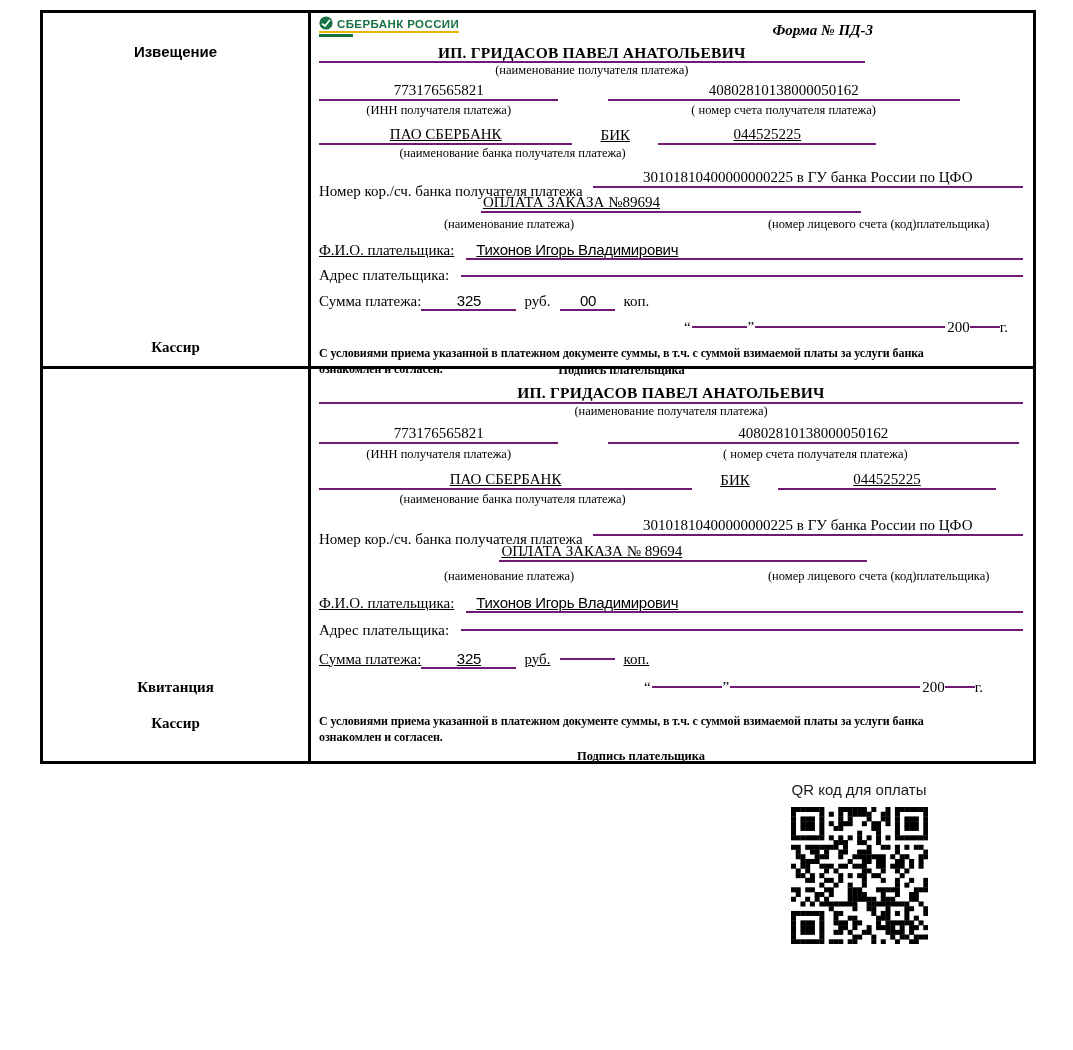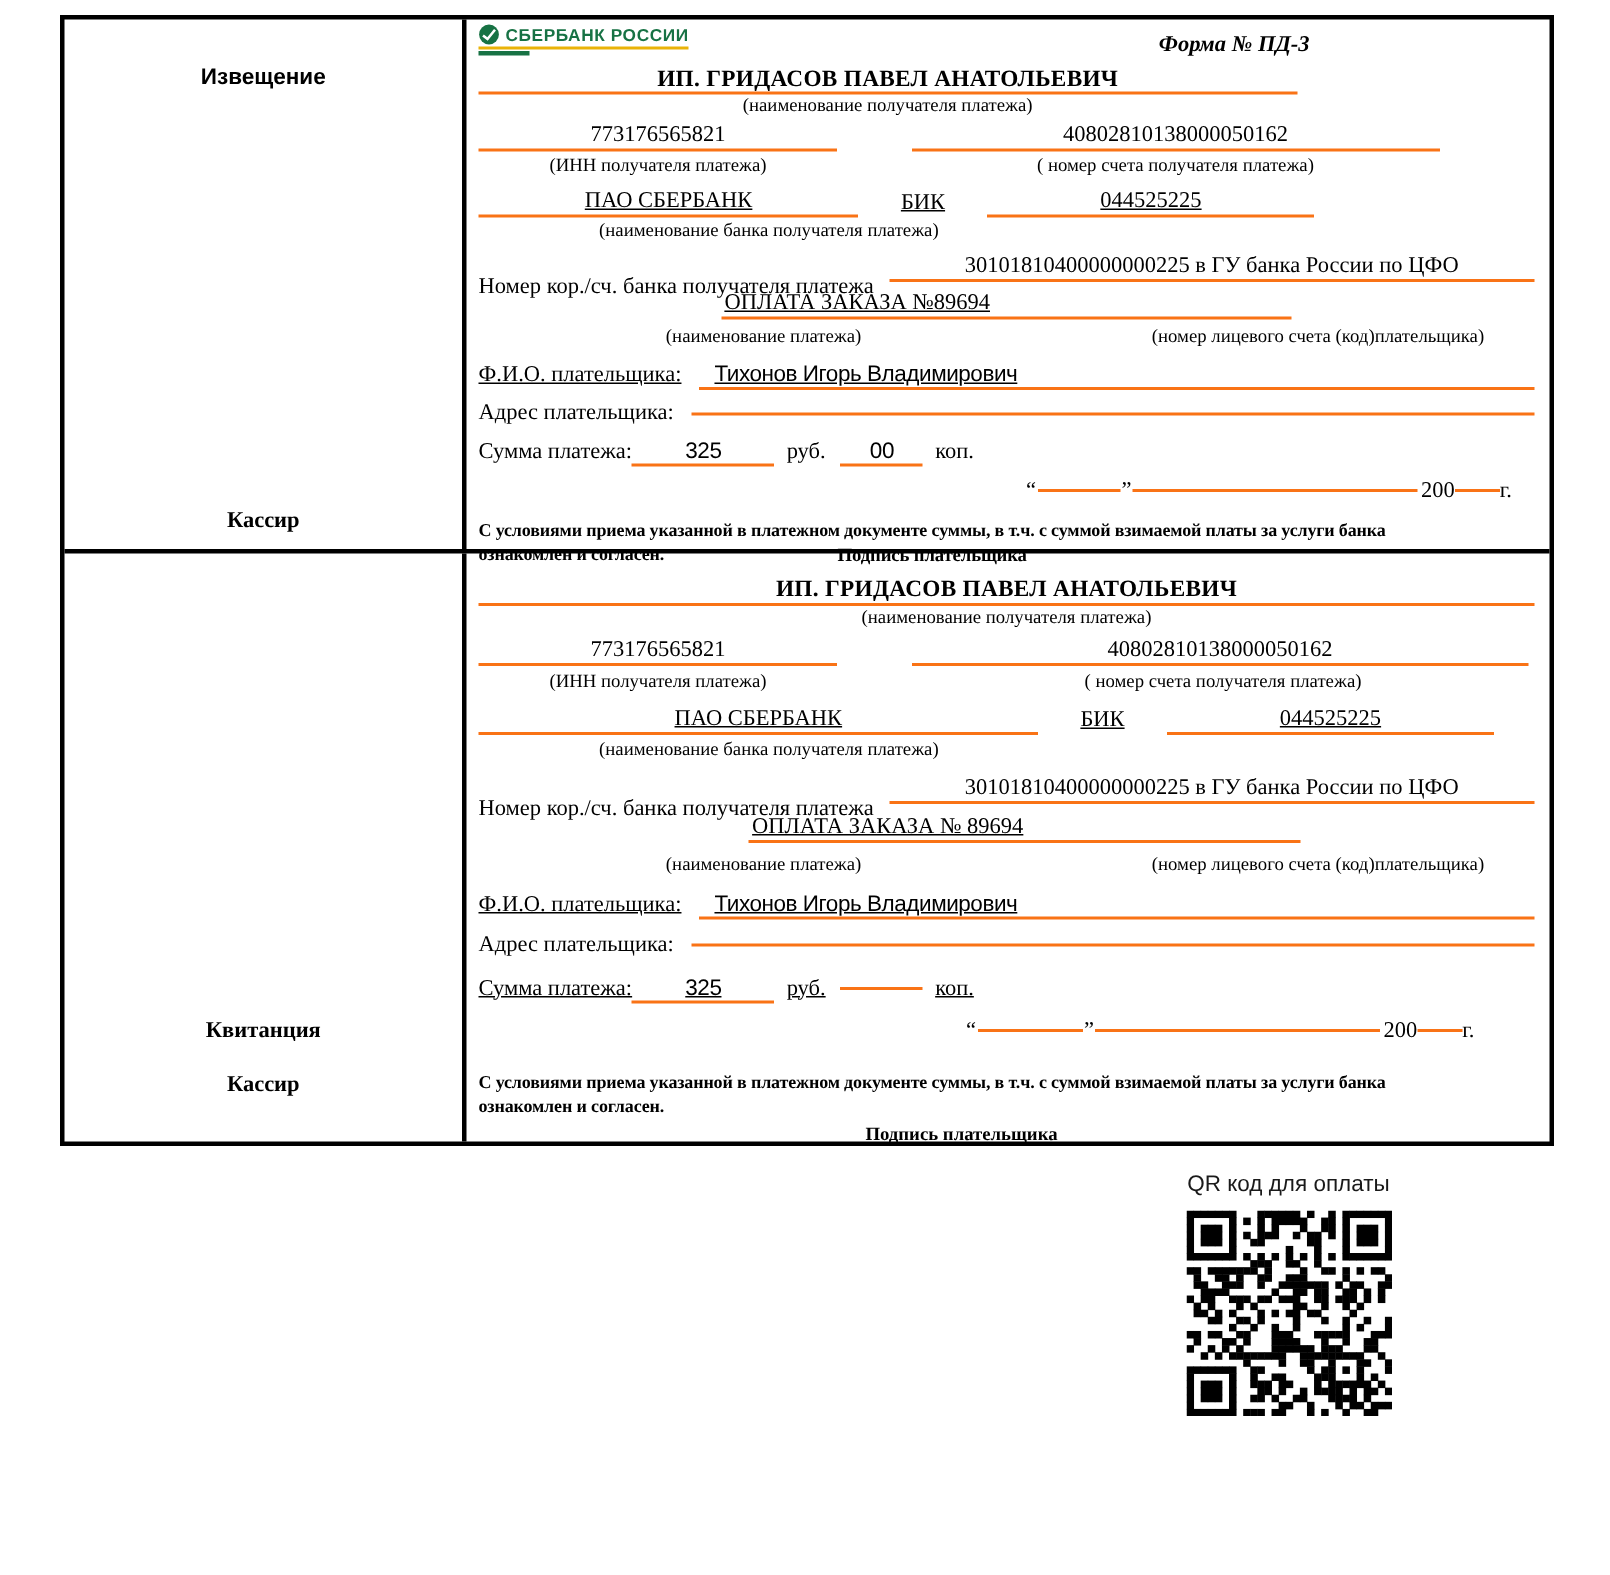--- a/index.html
+++ b/index.html
@@ -23,21 +23,21 @@
   .side .cashier-bottom {
     position:absolute; bottom:10px; left:0; right:0; text-align:center;
     font-weight:bold; font-size:15px;
   }
   .side .receipt-title { position:absolute; top:310px; left:0; right:0; text-align:center; font-weight:bold; font-size:15px; }
   .side .cashier-mid   { position:absolute; top:346px; left:0; right:0; text-align:center; font-weight:bold; font-size:15px; }
 
   .body { flex:1; padding:3px 10px 4px 8px; font-size:15px; position:relative; }
 
   .row { display:flex; align-items:center; }
-  .ul { border-bottom:2px solid #f97316; }
+  .ul { border-bottom:2px solid #701a75; }
   .cap { font-size:12.5px; line-height:1.25; }
   .center { text-align:center; }
 
   
   .logo-row { display:flex; align-items:flex-start; height:26px; }
   .sb-logo-inner { display:flex; align-items:flex-end; gap:4px; border-bottom:2px solid #eab308; padding-bottom:1px; }
   .sb-logo-text { font-family:"Liberation Sans", sans-serif; font-weight:bold; font-size:11.5px; color:#177244; letter-spacing:0.4px; white-space:nowrap; }
   .sb-tagline-bar { width:34px; height:3px; background:#177244; margin-top:1px; }
   .form-no { margin-left:auto; margin-right:150px; font-weight:bold; font-style:italic; font-size:15px; padding-top:6px; white-space:nowrap; }
 

